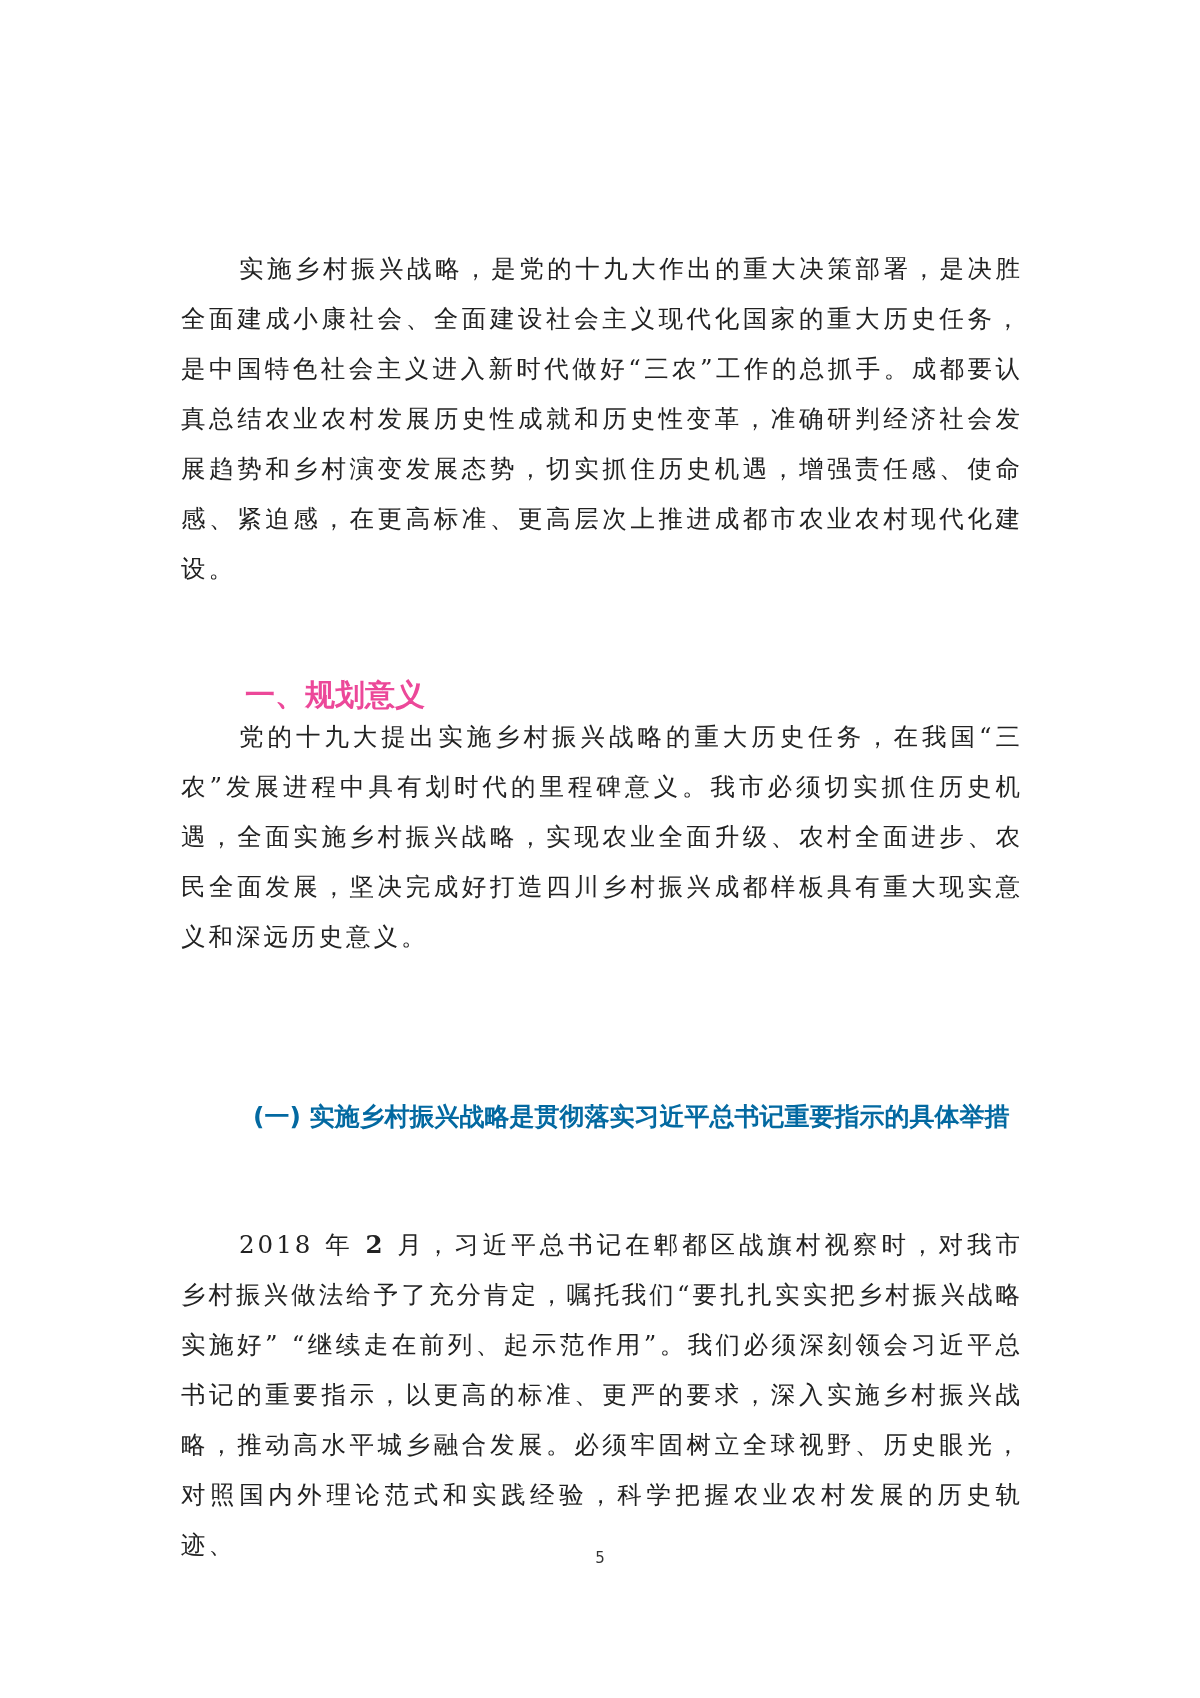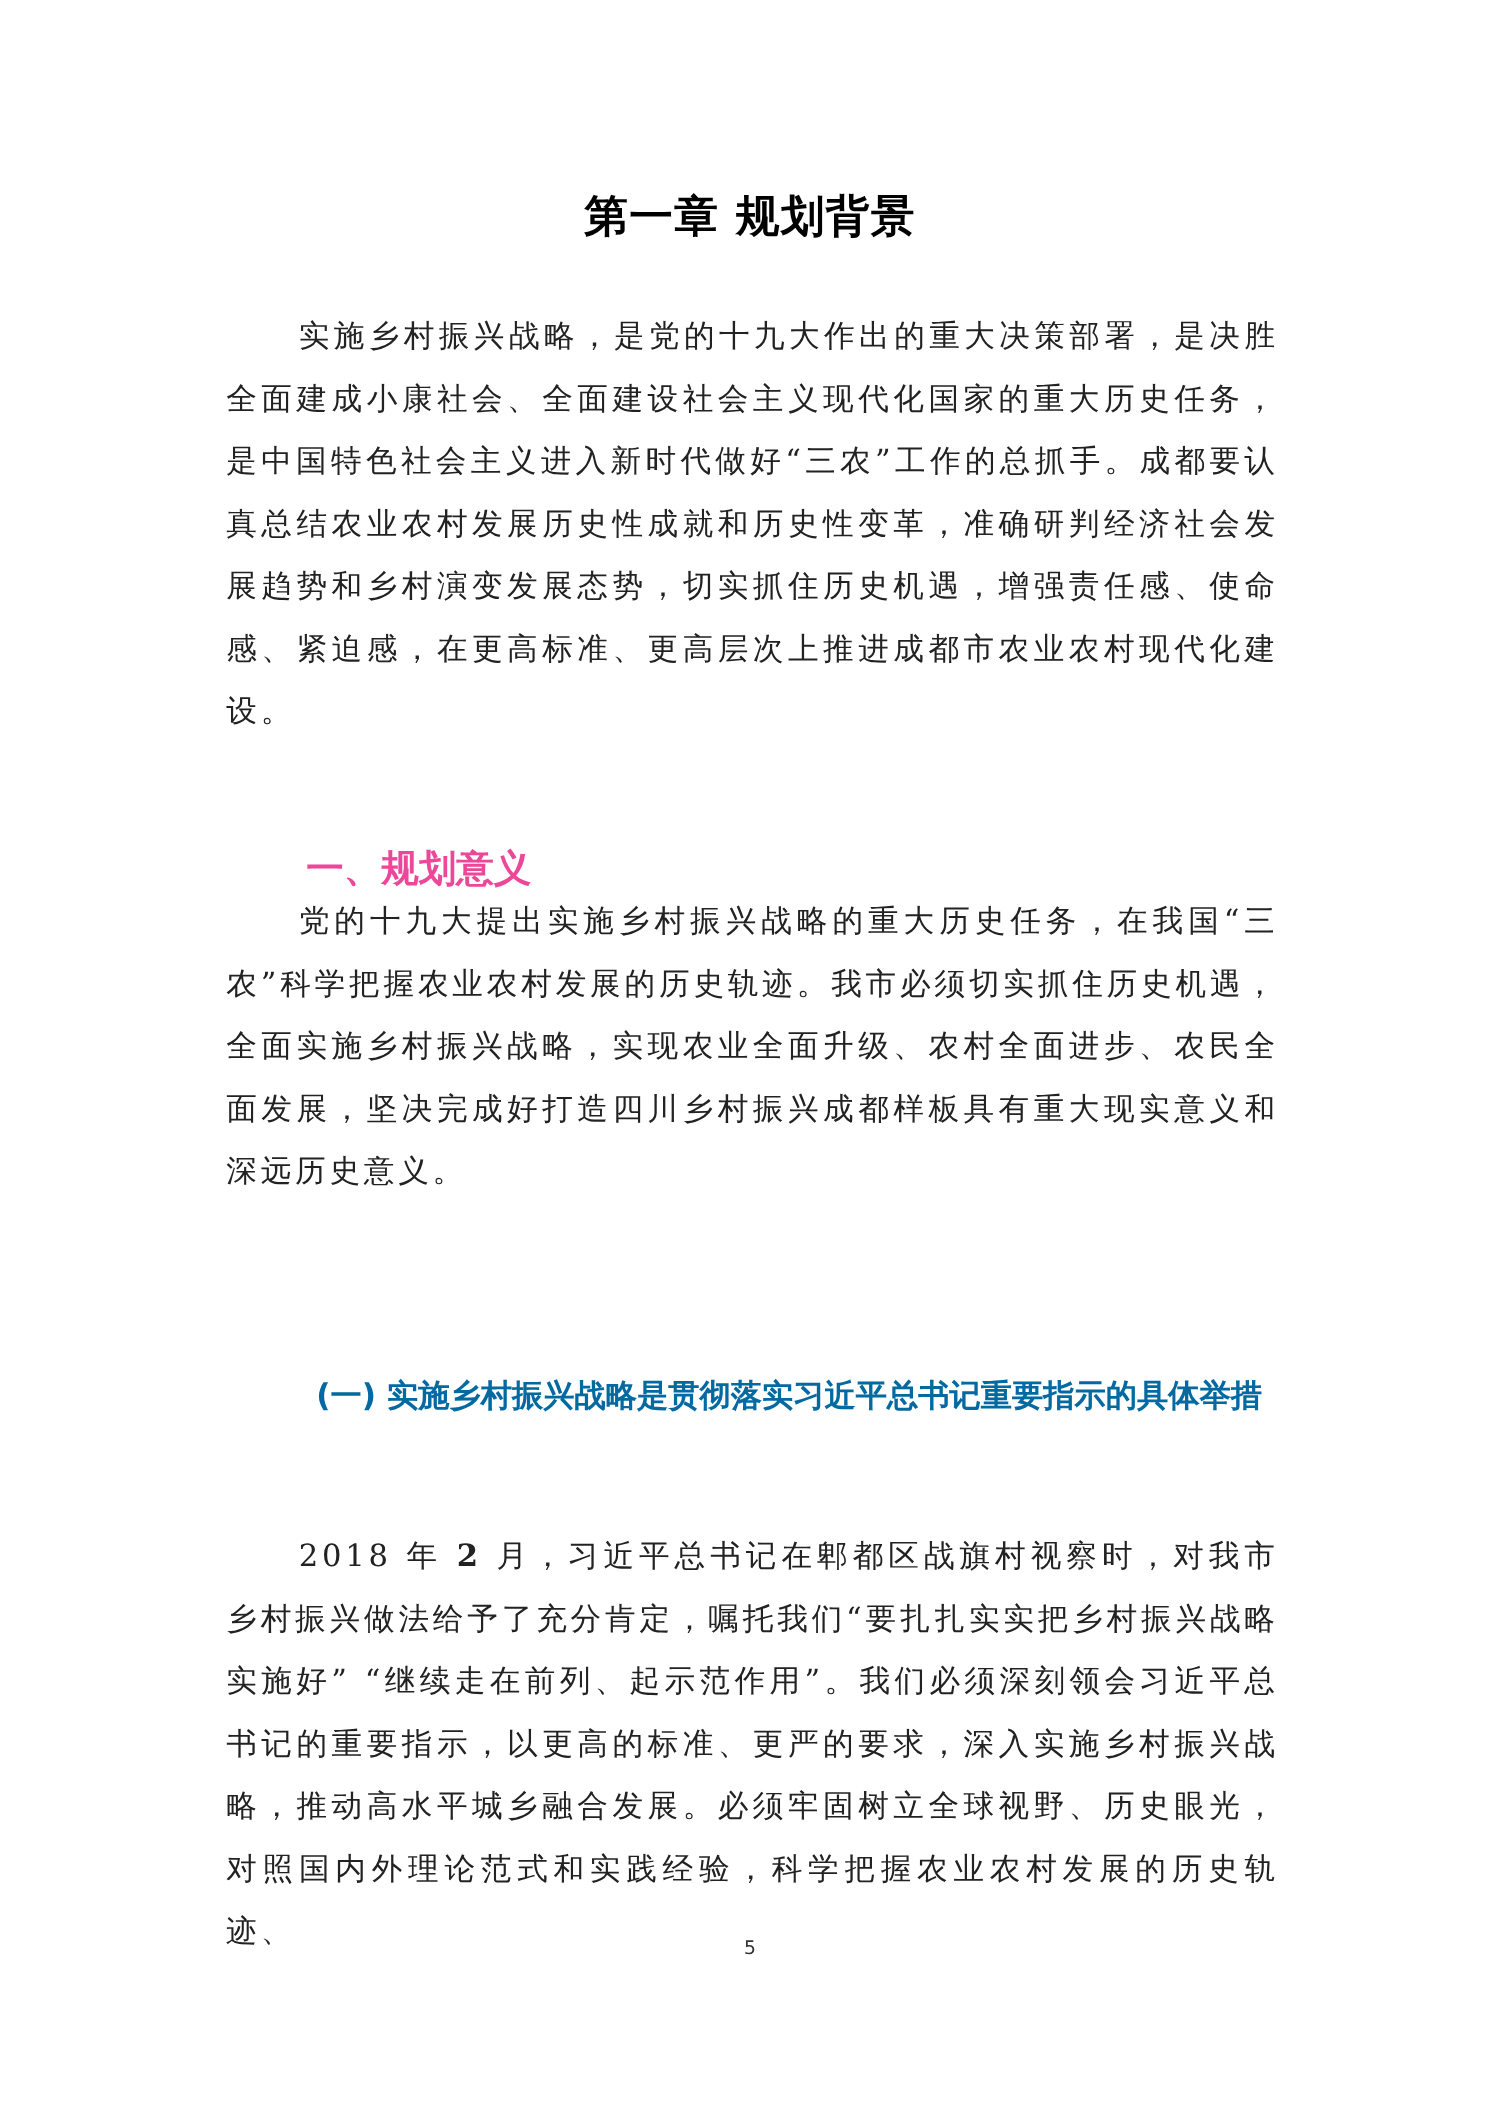--- a/index.html
+++ b/index.html
@@ -79,27 +79,26 @@
       font-size: 15px;
       color: #333;
     }
     .bold-num { font-weight: bold; }
   </style>
 </head>
 <body>
 
 <div class="page">
 
-  <div class="chapter-title">第一章  规划背景</div>
 
   <p class="para" style="top:244px;">实施乡村振兴战略，是党的十九大作出的重大决策部署，是决胜全面建成小康社会、全面建设社会主义现代化国家的重大历史任务，是中国特色社会主义进入新时代做好“三农”工作的总抓手。成都要认真总结农业农村发展历史性成就和历史性变革，准确研判经济社会发展趋势和乡村演变发展态势，切实抓住历史机遇，增强责任感、使命感、紧迫感，在更高标准、更高层次上推进成都市农业农村现代化建设。</p>
 
   <h2 class="section-heading">一、规划意义</h2>
 
-  <p class="para" style="top:712px;">党的十九大提出实施乡村振兴战略的重大历史任务，在我国“三农”科学把握农业农村发展的历史轨迹。我市必须切实抓住历史机遇，全面实施乡村振兴战略，实现农业全面升级、农村全面进步、农民全面发展，坚决完成好打造四川乡村振兴成都样板具有重大现实意义和深远历史意义。</p>
+  <p class="para" style="top:712px;">党的十九大提出实施乡村振兴战略的重大历史任务，在我国“三农”发展进程中具有划时代的里程碑意义。我市必须切实抓住历史机遇，全面实施乡村振兴战略，实现农业全面升级、农村全面进步、农民全面发展，坚决完成好打造四川乡村振兴成都样板具有重大现实意义和深远历史意义。</p>
 
   <h3 class="sub-heading">(一) 实施乡村振兴战略是贯彻落实习近平总书记重要指示的具体举措</h3>
 
   <p class="para" style="top:1220px;"><span>2018</span><span> 年 </span><span class="bold-num">2</span><span> 月，习近平总书记在郫都区战旗村视察时，对我市乡村振兴做法给予了充分肯定，嘱托我们“要扎扎实实把乡村振兴战略实施好” “继续走在前列、起示范作用”。我们必须深刻领会习近平总书记的重要指示，以更高的标准、更严的要求，深入实施乡村振兴战略，推动高水平城乡融合发展。必须牢固树立全球视野、历史眼光，对照国内外理论范式和实践经验，科学把握农业农村发展的历史轨迹、</span></p>
 
   <div class="page-number">5</div>
 
 </div>
 
 </body></html>

